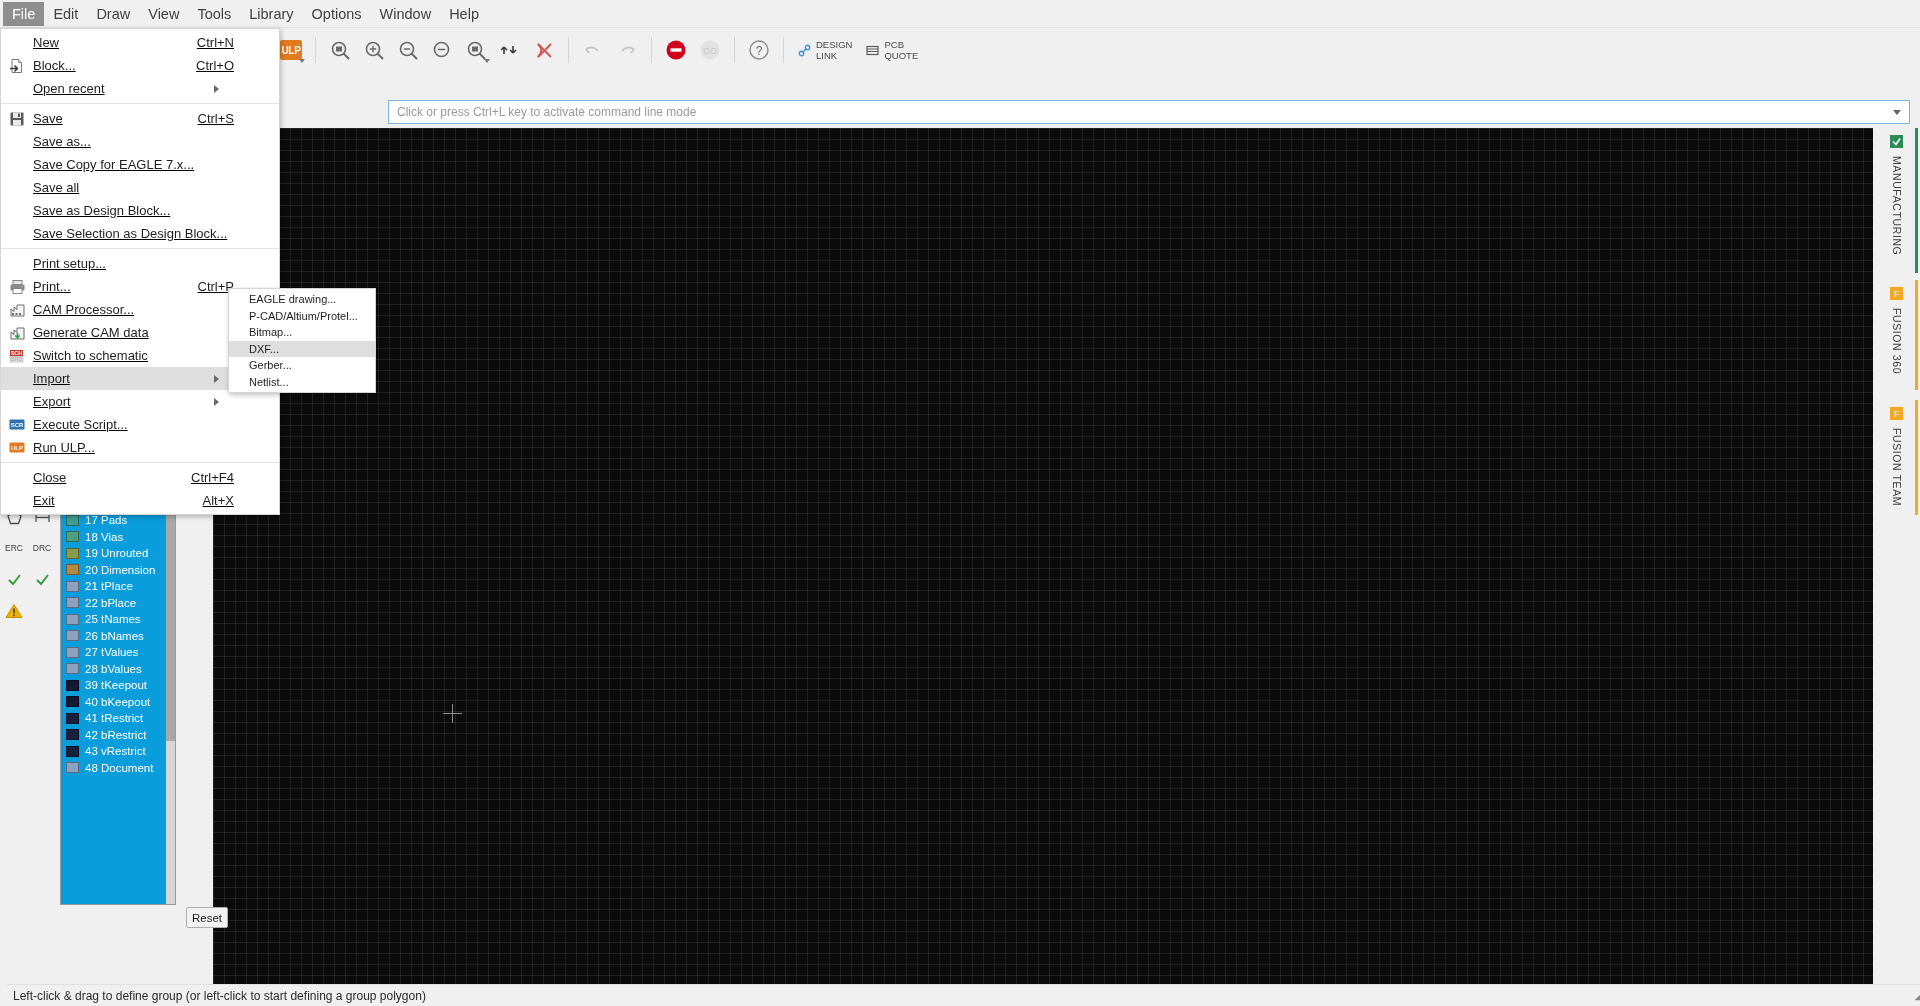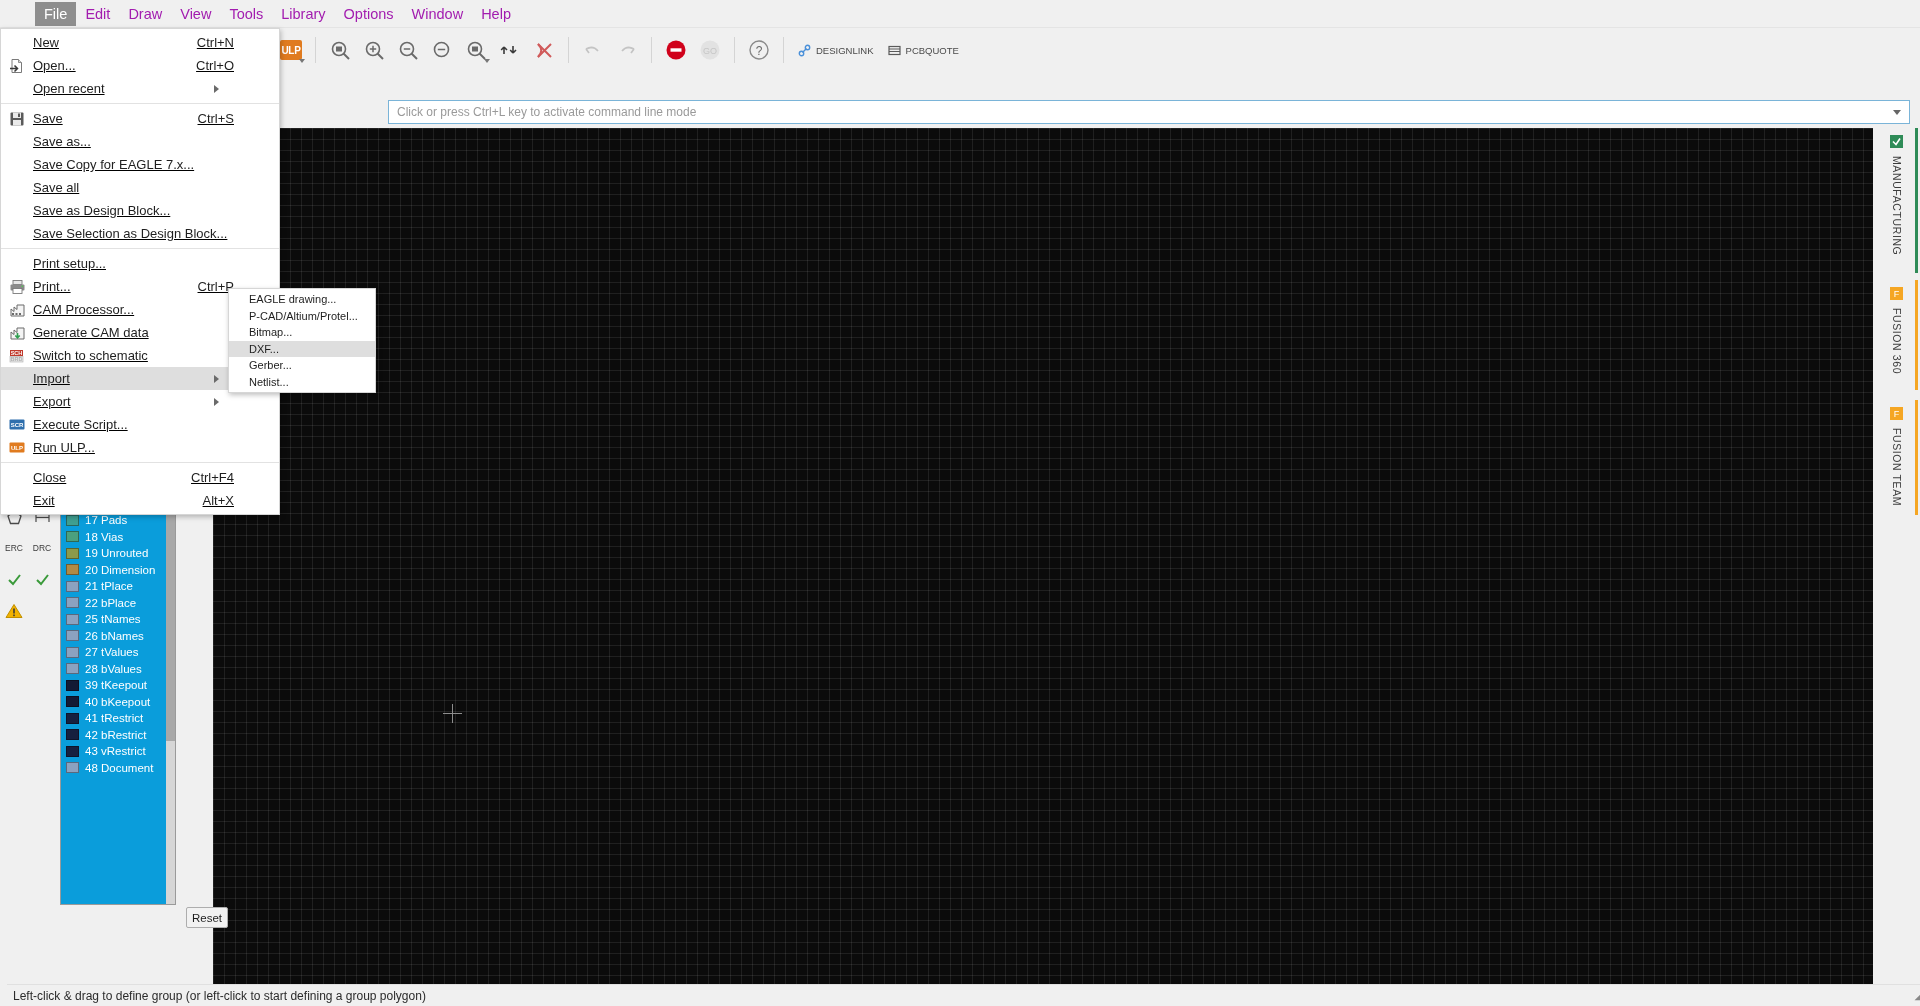--- a/index.html
+++ b/index.html
@@ -12,24 +12,24 @@
   }
   #app { position: relative; width: 1920px; height: 1006px; background: #f0f0f0; }
 
   
   .menubar {
     position: absolute; top: 0; left: 0; width: 1920px; height: 28px;
     background: #f0f0f0; display: flex; align-items: center;
     padding-left: 3px; border-bottom: 1px solid #e4e4e4;
   }
   .menubar .mitem {
-    font-size: 14.5px; color: #a21caf; padding: 4px 9px; line-height: 16px;
+    font-size: 14.5px; color: #404040; padding: 4px 9px; line-height: 16px;
     white-space: nowrap;
   }
-  .menubar .mitem.active { background: #8e8e8e; color: #ffffff; margin-left: 32px; }
+  .menubar .mitem.active { background: #8e8e8e; color: #ffffff; }
 
   
   .toolbar {
     position: absolute; top: 28px; left: 0; width: 1920px; height: 44px;
     background: #f0f0f0; display: flex; align-items: center;
   }
   .tbsep { width: 1px; height: 26px; background: #d4d4d4; margin: 0 7px; }
   .tbtn {
     width: 34px; height: 32px; display: flex; align-items: center; justify-content: center;
     position: relative;
@@ -45,21 +45,21 @@
     font-size: 10px; font-weight: bold; display: flex; align-items: center;
     justify-content: center; letter-spacing: -0.3px;
   }
   .badge.scr { background: #2f6fad; }
   .badge.ulp { background: #e07b1f; }
 
   .txtbtn {
     display: flex; align-items: center; gap: 5px; padding: 3px 7px;
     font-size: 10.5px; color: #4a4a4a; line-height: 11px;
   }
-  .txtbtn .lbl2 { display: flex; font-size: 9.5px; line-height: 11px; }
+  .txtbtn .lbl2 { display: flex; flex-direction: column; font-size: 9.5px; line-height: 11px; }
 
   
   .row2 {
     position: absolute; top: 72px; left: 0; width: 1920px; height: 26px;
     background: #f0f0f0;
   }
   .combo-small {
     position: absolute; left: 222px; top: 2px; width: 24px; height: 22px;
     background: #fff; border: 1px solid #b8b8b8; display: flex;
     align-items: center; justify-content: center;
@@ -632,21 +632,21 @@
       <span class="acc">Ctrl+N</span>
     </div>
     <div class="mi">
       <span class="ico">
         <svg width="16" height="16" viewBox="0 0 16 16">
             <path d="M3 1.5 L9.5 1.5 L12.5 4.5 L12.5 14.5 L3 14.5 Z" fill="#ffffff" stroke="#7a7a7a" stroke-width="1"></path>
             <path d="M9.5 1.5 L9.5 4.5 L12.5 4.5" fill="#d8d8d8" stroke="#7a7a7a" stroke-width="0.8"></path>
             <path d="M1 10.5 L8 10.5 M5.5 7.5 L8.5 10.5 L5.5 13.5" stroke="#3a3a3a" stroke-width="1.5" fill="none"></path>
           </svg>
       </span>
-      <span class="lab">Open...</span>
+      <span class="lab">Block...</span>
       <span class="acc">Ctrl+O</span>
     </div>
     <div class="mi">
       <span class="ico"></span>
       <span class="lab">Open recent</span>
       <span class="arw"></span>
     </div>
     <div class="msep"></div>
     <div class="mi">
       <span class="ico">

